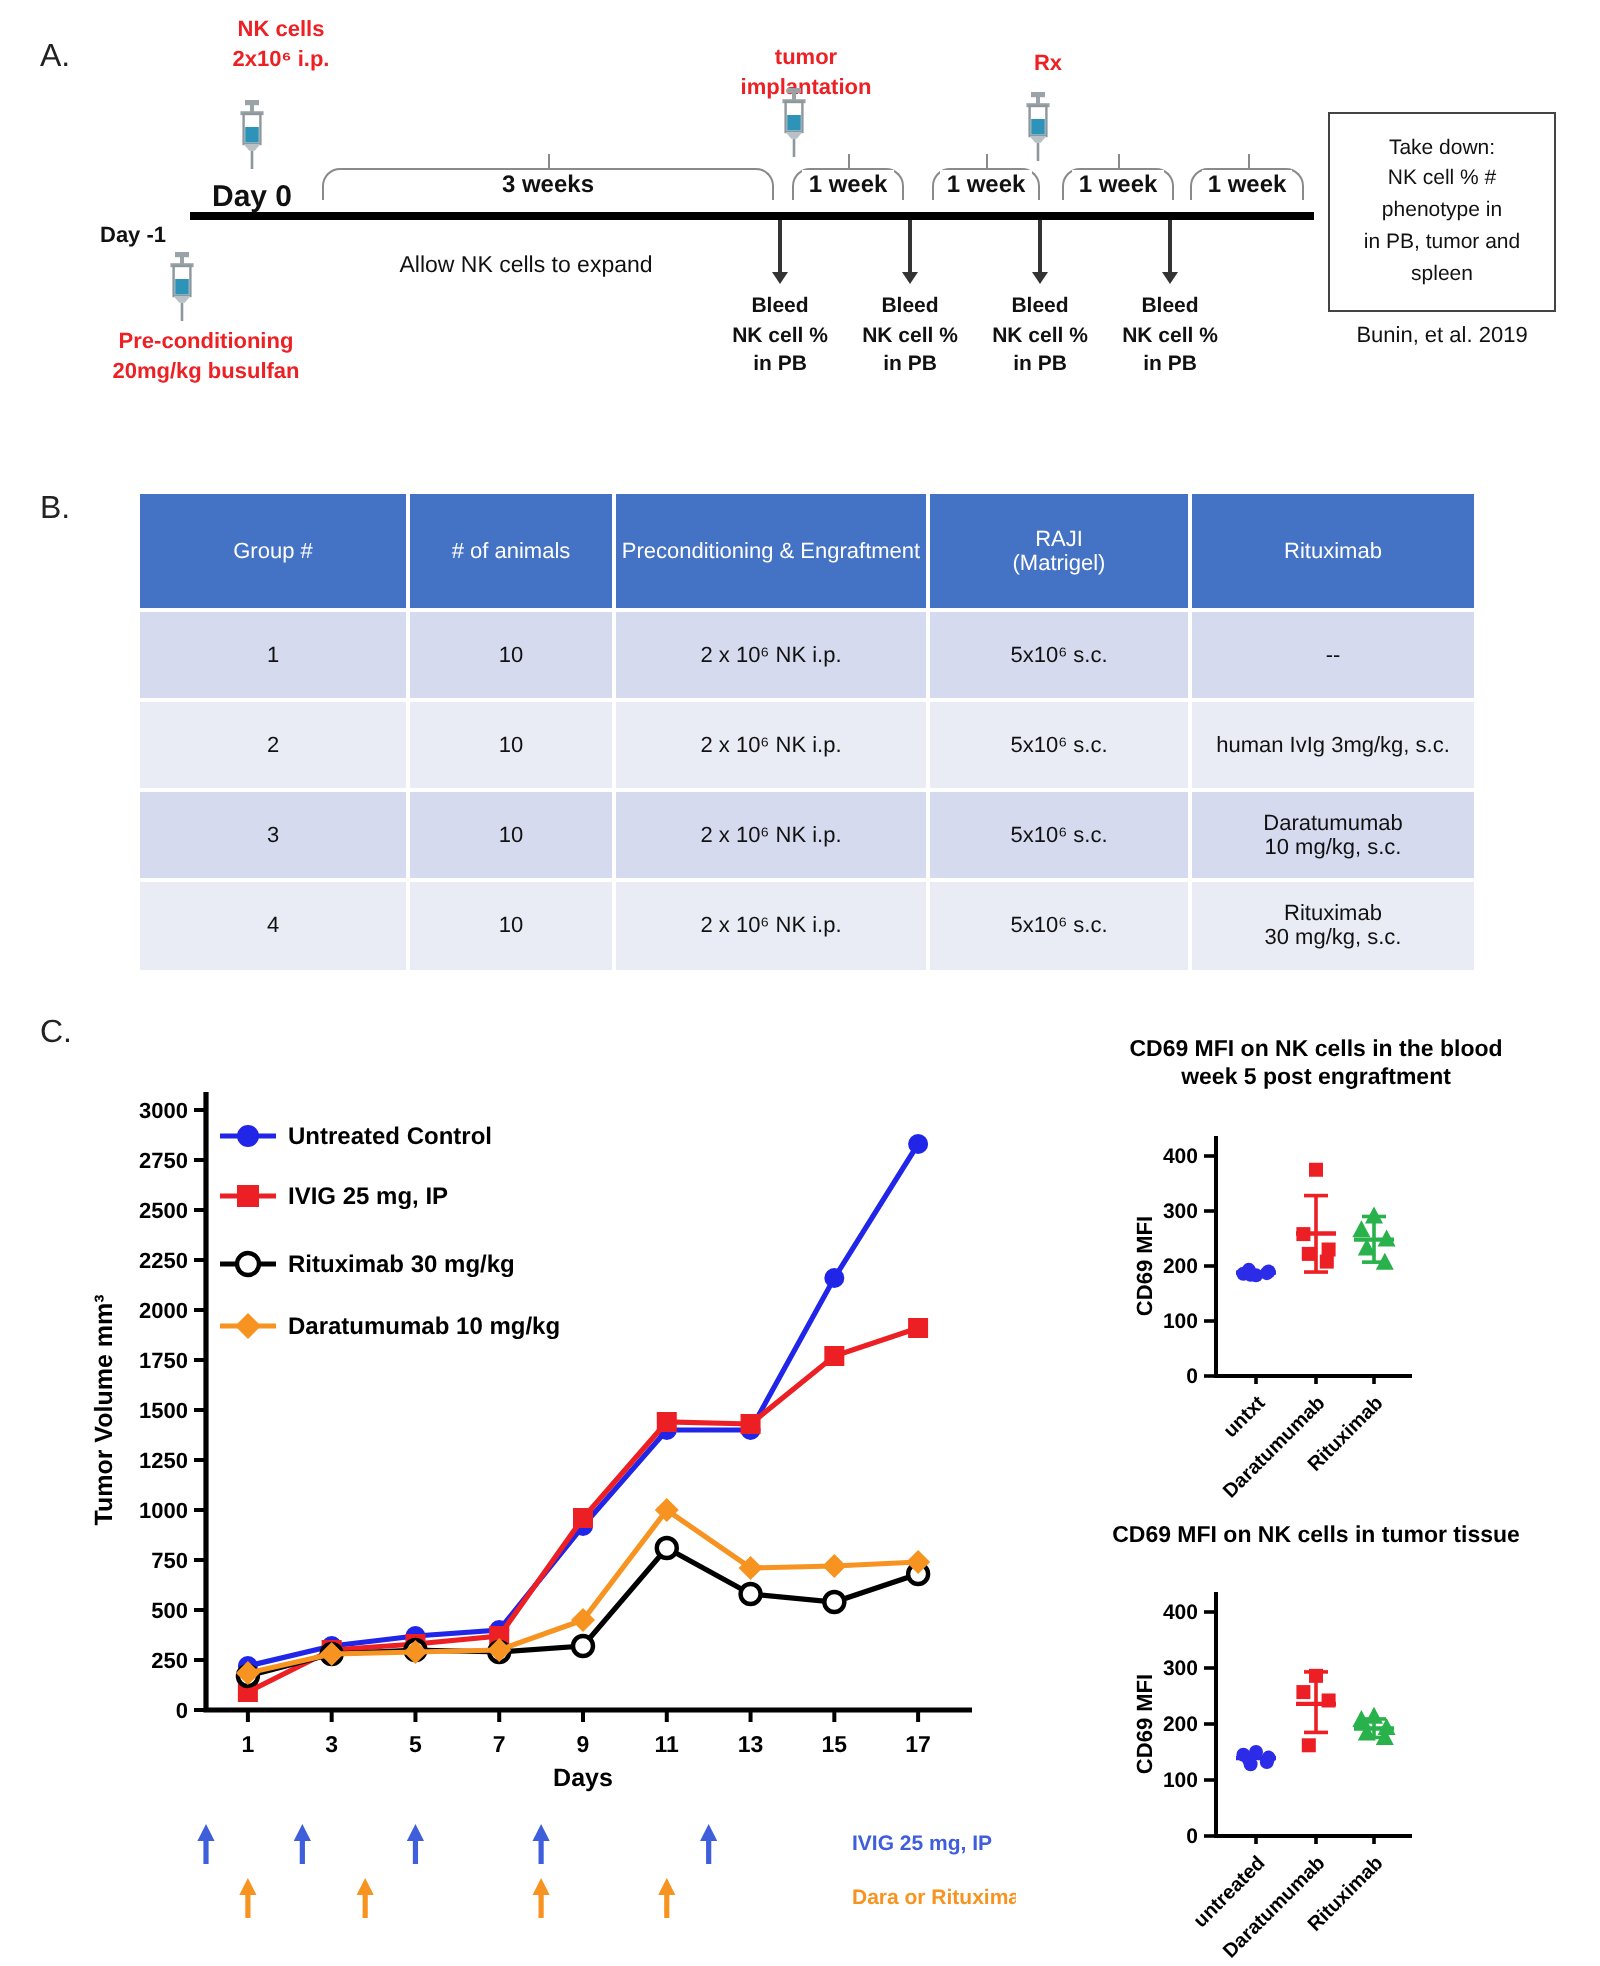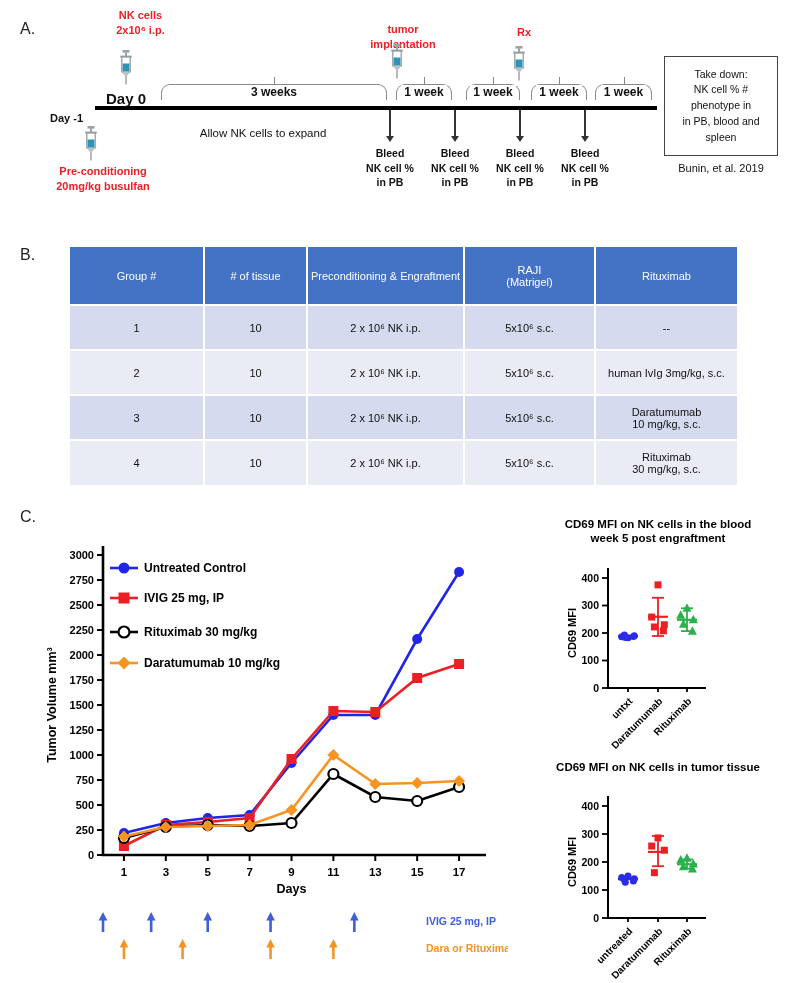--- a/index.html
+++ b/index.html
@@ -145,39 +145,39 @@
 <div class="abs ctr pre" style="left:484px;top:146px;width:72px;font-size:10.5px;font-weight:600;line-height:1.4">Bleed
 NK cell %
 in PB</div>
 <div class="abs ctr pre" style="left:549px;top:146px;width:72px;font-size:10.5px;font-weight:600;line-height:1.4">Bleed
 NK cell %
 in PB</div>
 
 <div class="abs takedown-box pre" style="left:664px;top:56px;width:114px;height:100px">Take down:
 NK cell % #
 phenotype in
-in PB, blood and
+in PB, tumor and
 spleen</div>
 
 <div class="abs ctr" style="left:658px;top:162px;width:126px;font-size:11px">Bunin, et al. 2019</div>
 
 <div class="abs panel-letter" style="left:20px;top:246px">B.</div>
 
 <table class="groups abs" style="left:70px;top:247px">
   <colgroup>
       <col style="width:134px">
       <col style="width:103px">
       <col style="width:157px">
       <col style="width:131px">
       <col style="width:142px">
     </colgroup>
   <thead>
     <tr>
       <th class="pre">Group #</th>
-      <th class="pre"># of tissue</th>
+      <th class="pre"># of animals</th>
       <th class="pre">Preconditioning &amp; Engraftment</th>
       <th class="pre">RAJI
 (Matrigel)</th>
       <th class="pre">Rituximab</th>
     </tr>
   </thead>
   <tbody>
     <tr class="ra">
       <td class="pre">1</td>
       <td class="pre">10</td>

